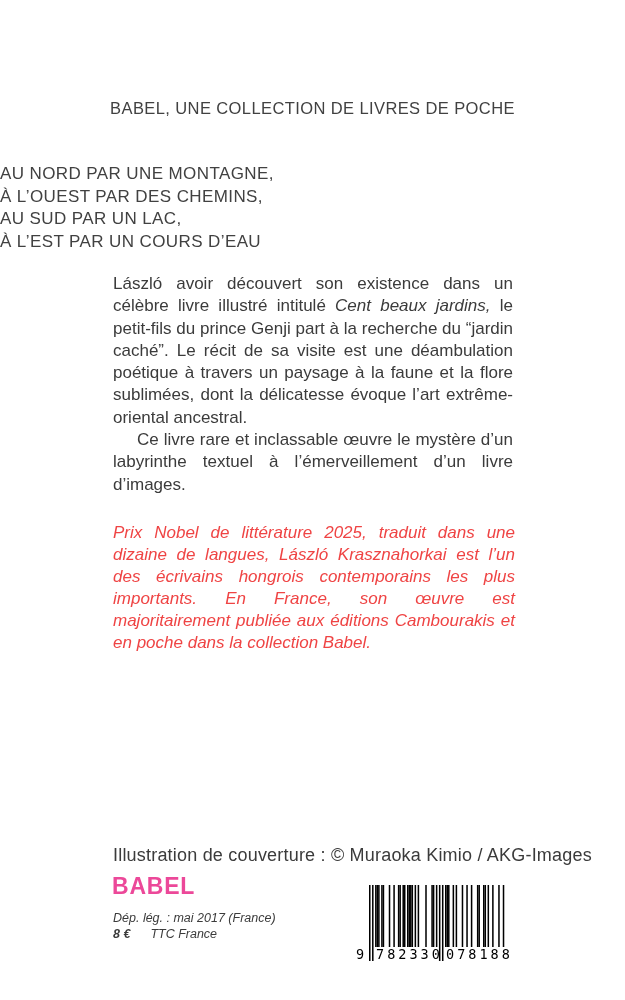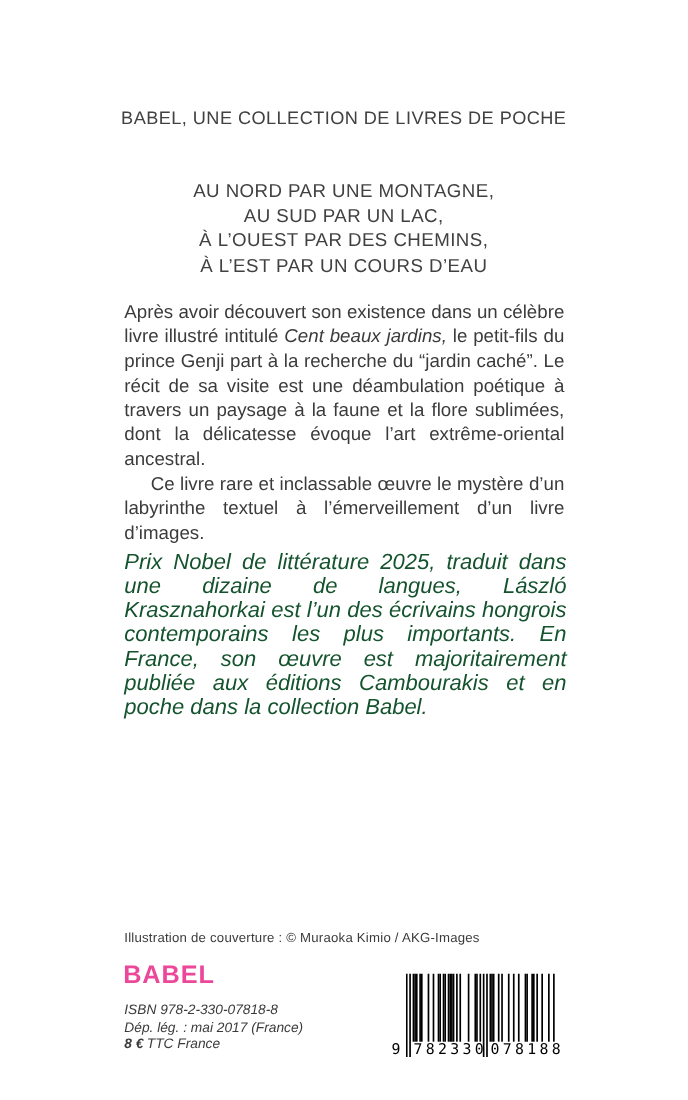--- a/index.html
+++ b/index.html
@@ -13,57 +13,56 @@
     text-decoration:underline;
   }
   .collection-header{
     position:absolute;top:99px;left:0;right:0;
     text-align:center;
     font-size:16.5px;letter-spacing:0.4px;
     color:#414141;
   }
   .epigraph{
     position:absolute;top:163px;left:0;right:0;
-    text-align:center;
     font-size:17px;line-height:22.5px;letter-spacing:0.4px;
     color:#414141;
   }
   .synopsis{
     position:absolute;top:273px;left:113px;width:400px;
     font-size:17px;line-height:22.3px;
     text-align:justify;
     color:#3b3b3b;
   }
   .synopsis p{margin:0;}
   .synopsis p.indent{text-indent:24px;}
   .bio{
-    position:absolute;top:500px;left:113px;width:402px;
+    position:absolute;top:522px;left:113px;width:402px;
     font-style:italic;
-    font-size:20px;line-height:22px;
+    font-size:17px;line-height:22px;
     text-align:justify;
-    color:#14532d;
+    color:#ef4444;
   }
   .credit{
     position:absolute;top:845px;left:113px;
-    font-size:12px;letter-spacing:0.2px;
+    font-size:18px;letter-spacing:0.2px;
     color:#3b3b3b;
   }
   .logo{
     position:absolute;top:873px;left:112px;
     font-size:23px;font-weight:bold;letter-spacing:0.8px;
     color:#ec4899;
   }
   .imprint-lines{
     position:absolute;top:911px;left:113px;
     font-style:italic;
     font-size:12.5px;line-height:15.5px;
     color:#3b3b3b;
   }
   .imprint-lines .bold{font-weight:bold;}
-  .imprint-lines .suffix{margin-left:3px;}
+  .imprint-lines .suffix{margin-left:20px;}
   .barcode{
     position:absolute;top:885px;left:369px;
     width:145px;height:80px;
   }
   .barcode svg{display:block;}
   .barcode svg rect{fill:#000;}
   .barcode-digits{
     position:absolute;top:61px;left:0;width:100%;
     font-family:"DejaVu Sans Mono", monospace;
     font-size:13.5px;color:#000;
@@ -75,38 +74,37 @@
 </style>
 </head>
 <body>
 
 <div class="cover">
 
   <div class="collection-header">BABEL, UNE COLLECTION DE LIVRES DE POCHE</div>
 
   <div class="epigraph">
     <div>AU NORD PAR UNE MONTAGNE,</div>
+    <div>À L’OUEST PAR DES CHEMINS,</div>
     <div>AU SUD PAR UN LAC,</div>
-    <div>À L’OUEST PAR DES CHEMINS,</div>
     <div>À L’EST PAR UN COURS D’EAU</div>
   </div>
 
   <div class="synopsis">
-    <p><span>Après avoir découvert son existence dans un célèbre livre illustré intitulé </span><i>Cent beaux jardins,</i><span> le petit-fils du prince Genji part à la recherche du “jardin caché”. Le récit de sa visite est une déambulation poétique à travers un paysage à la faune et la flore sublimées, dont la délicatesse évoque l’art extrême-oriental ancestral.</span></p>
+    <p><span>László avoir découvert son existence dans un célèbre livre illustré intitulé </span><i>Cent beaux jardins,</i><span> le petit-fils du prince Genji part à la recherche du “jardin caché”. Le récit de sa visite est une déambulation poétique à travers un paysage à la faune et la flore sublimées, dont la délicatesse évoque l’art extrême-oriental ancestral.</span></p>
     <p class="indent">Ce livre rare et inclassable œuvre le mystère d’un labyrinthe textuel à l’émerveillement d’un livre d’images.</p>
   </div>
 
   <div class="bio">Prix Nobel de littérature 2025, traduit dans une dizaine de langues, László Krasznahorkai est l’un des écrivains hongrois contemporains les plus importants. En France, son œuvre est majoritairement publiée aux éditions Cambourakis et en poche dans la collection Babel.</div>
 
   <div class="credit">Illustration de couverture : © Muraoka Kimio / AKG-Images</div>
 
   <div class="logo">BABEL</div>
 
   <div class="imprint-lines">
-    <div>ISBN 978-2-330-07818-8</div>
     <div>Dép. lég. : mai 2017 (France)</div>
     <div><span class="bold">8 €</span><span class="suffix">TTC France</span></div>
   </div>
 
   <div class="barcode">
     <svg viewBox="0 0 139.8 76" width="139.8" height="76">
         <rect x="0.00" y="0" width="1.52" height="76"></rect>
         <rect x="3.04" y="0" width="1.52" height="76"></rect>
         <rect x="6.08" y="0" width="1.52" height="62"></rect>
         <rect x="7.60" y="0" width="1.52" height="62"></rect>

